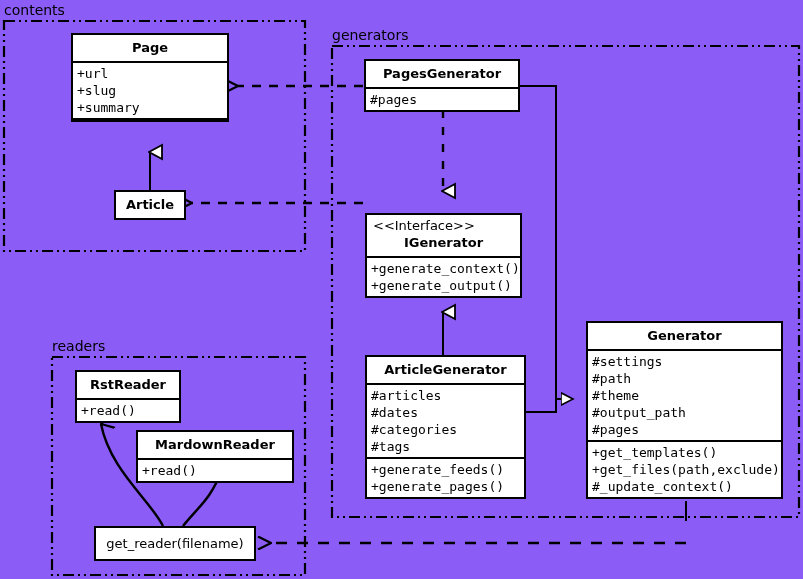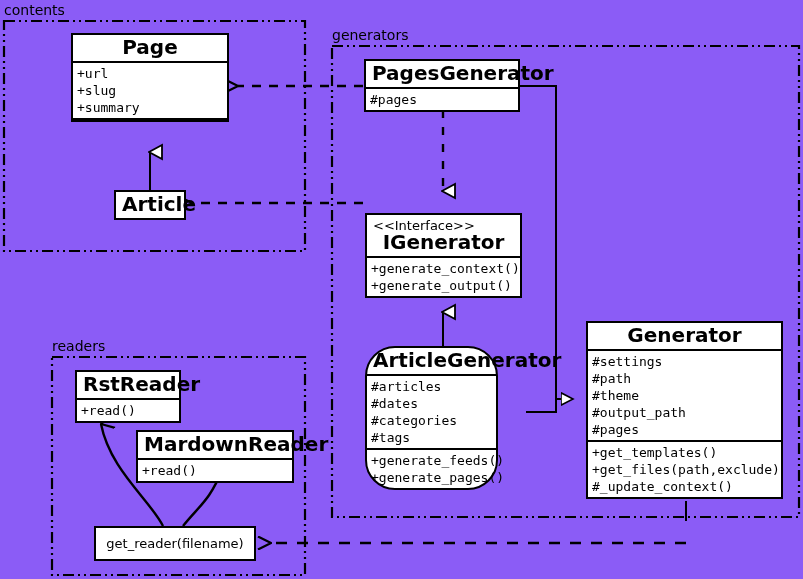--- a/index.html
+++ b/index.html
@@ -42,21 +42,21 @@
   .cls {
     position: absolute;
     box-sizing: border-box;
     background: #ffffff;
     border: 2px solid #000000;
     color: #000000;
   }
   .cls .hdr {
     font-family: "DejaVu Sans", sans-serif;
     font-weight: bold;
-    font-size: 20px;
+    font-size: 13px;
     text-align: center;
     padding: 4px 6px 5px 6px;
     line-height: 17px;
     white-space: nowrap;
   }
   .cls .stereo {
     font-family: "DejaVu Sans", sans-serif;
     font-weight: normal;
     font-size: 13px;
     text-align: left;
@@ -203,21 +203,21 @@
   <div class="cls" style="left:365px; top:213px; width:157px;">
     <div class="stereo">&lt;&lt;Interface&gt;&gt;</div>
     <div class="hdr with-stereo">IGenerator</div>
     <div class="sep"></div>
     <div class="comp">
       <div>+generate_context()</div>
       <div>+generate_output()</div>
     </div>
   </div>
 
-  <div class="cls" style="left:365px; top:346px; width:133px;border-radius:30px;">
+  <div class="cls" style="left:365px; top:355px; width:161px;">
     <div class="hdr">ArticleGenerator</div>
     <div class="sep"></div>
     <div class="comp">
       <div>#articles</div>
       <div>#dates</div>
       <div>#categories</div>
       <div>#tags</div>
     </div>
     <div class="sep"></div>
     <div class="comp">

